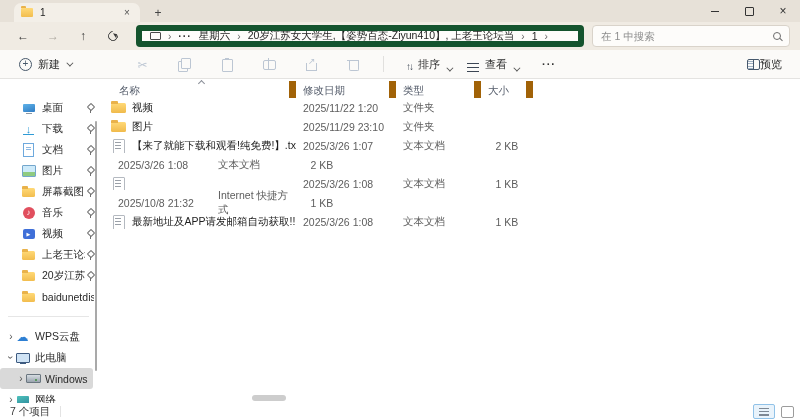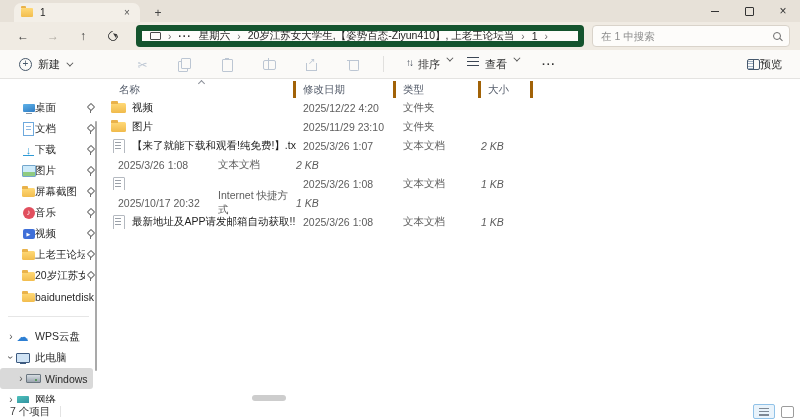--- a/index.html
+++ b/index.html
@@ -57,35 +57,35 @@
   .g-copy::after { content:""; width:8px; height:9px; border:1.2px solid #bcc6d3; border-radius:1px; position:absolute; left:3px; top:0; background:#fbfaf8; }
   .g-paste::before { content:""; width:9px; height:11px; border:1.2px solid #bcc6d3; border-radius:1px; position:absolute; left:2px; top:1px; }
   .g-paste::after { content:""; width:4px; height:2px; background:#bcc6d3; position:absolute; left:4.5px; top:0; }
   .g-rename::before { content:""; width:11px; height:8px; border:1.2px solid #bcc6d3; border-radius:2px; position:absolute; left:1px; top:2px; }
   .g-rename::after { content:""; width:1.2px; height:12px; background:#bcc6d3; position:absolute; left:6px; top:0; }
   .g-share::before { content:""; width:9px; height:7px; border:1.2px solid #bcc6d3; border-top:none; position:absolute; left:2px; bottom:0; }
   .g-share::after { content:"↗"; font-size:9px; color:#bcc6d3; position:absolute; top:-2px; left:4px; }
   .g-del::before { content:""; width:8px; height:9px; border:1.2px solid #bcc6d3; border-top:none; border-radius:0 0 2px 2px; position:absolute; left:2.5px; top:3px; }
   .g-del::after { content:""; width:12px; height:1.2px; background:#bcc6d3; position:absolute; top:2px; left:0.5px; }
   .tb-div { width:1px; height:16px; background:#e1e0de; margin:0 14px 0 24px; }
-  .tb-btn { display:flex; align-items:flex-start; gap:6px; padding:3px 8px; border-radius:4px; }
+  .tb-btn { display:flex; align-items:flex-end; gap:6px; padding:3px 8px; border-radius:4px; }
   .ico-sort { font-size:10px; color:#3c4654; letter-spacing:-2px; }
   .ico-sort::before { content:"↑↓"; }
   .ico-view { width:12px; height:9px; background:repeating-linear-gradient(to bottom,#3c4654 0 1.3px,transparent 1.3px 3.8px); }
   .ico-more { color:#333; font-weight:bold; letter-spacing:1px; font-size:11px; }
   .ico-more::before { content:"···"; }
   .tb-preview { margin-left:auto; display:flex; align-items:center; gap:0; padding:3px 6px; }
   .ico-prev { width:13px; height:11px; border:1.2px solid #46586c; border-radius:2px; position:relative; }
   .ico-prev::before { content:""; position:absolute; left:0; top:0; bottom:0; width:5px; border-right:1.2px solid #46586c; background:repeating-linear-gradient(to bottom,#9fb1c4 1px 2px,transparent 2px 3.5px); }
 
   
   .bodyrow { flex:1; display:flex; min-height:0; position:relative; }
   .sidebar { width:99px; flex:0 0 auto; padding-top:18px; position:relative; }
   .si { display:flex; align-items:center; height:21px; padding:0 5px 0 22px; font-size:10.5px; color:#2a2a2a; white-space:nowrap; }
-  .si .lbl { overflow:hidden; }
+  .si .lbl { margin-left:7px; overflow:hidden; }
   .si.tree { padding-left:6px; }
   .si.tree .lbl { margin-left:6px; }
   .si.indent { padding-left:16px; }
   .si.sel { background:#d9d9d9; border-radius:3px; margin-right:6px; }
   .pin { margin-left:auto; position:relative; width:9px; height:10px; flex:0 0 auto; }
   .pin::before { content:""; position:absolute; top:1px; left:3px; width:4px; height:4px; border:1px solid #6e6e6e; border-radius:1px; transform:rotate(45deg); }
   .pin::after { content:""; position:absolute; top:7px; left:5px; width:1px; height:3px; background:#6e6e6e; }
   .tchev { width:10px; color:#555; font-size:10px; flex:0 0 auto; display:grid; place-items:center; }
   .tchev::before { content:"›"; }
   .tchev.open::before { display:inline-block; transform:rotate(90deg); }
@@ -110,31 +110,31 @@
   .ic-pc::before { content:""; width:12px; height:8px; border:1.2px solid #3d5a80; border-radius:1px; background:#cfe3f5; }
   .ic-pc::after { content:""; position:absolute; bottom:0; left:3.5px; width:6px; height:1.5px; background:#3d5a80; }
   .ic-drive::before { content:""; width:13px; height:7px; background:linear-gradient(#d6dce2,#9aa4ae); border:1px solid #6a7680; border-radius:1px; }
   .ic-drive::after { content:""; position:absolute; right:2px; bottom:4px; width:2px; height:2px; border-radius:50%; background:#3e8f3e; }
   .ic-netw::before { content:""; width:12px; height:8px; background:linear-gradient(160deg,#4fc2bc,#2f8e9e); border-radius:1px; }
   .ic-netw::after { content:""; position:absolute; bottom:0; left:3.5px; width:6px; height:1.5px; background:#6a7680; }
 
   
   .main { flex:1; position:relative; padding-top:2px; }
   .lhead { display:flex; align-items:center; height:17px; font-size:10.5px; color:#555d6b; padding-left:12px; }
-  .lhead .hc { display:flex; align-items:center; border-right:3px solid #a16207; height:100%; }
+  .lhead .hc { display:flex; align-items:flex-end; border-right:7px solid #a16207; height:100%; }
   .hc-name { width:185px; position:relative; padding-left:8px; }
   .sortcaret { position:absolute; left:88px; top:0px; width:5px; height:5px; border-left:1px solid #8a8f98; border-top:1px solid #8a8f98; transform:rotate(45deg); }
   .hc-date { width:100px; padding-left:7px; }
   .hc-type { width:85px; padding-left:7px; }
   .hc-size { width:52px; padding-left:7px; }
   .frow { display:flex; align-items:center; height:19px; font-size:10.5px; padding-left:12px; }
   .c-name { width:185px; display:flex; align-items:center; gap:6px; color:#1d1d1d; white-space:nowrap; overflow:hidden; }
   .c-date { width:100px; color:#5d5d5d; padding-left:7px; }
   .c-type { width:85px; color:#5d5d5d; padding-left:7px; }
-  .c-size { width:52px; color:#5d5d5d; text-align:left;font-style:italic; }
+  .c-size { width:52px; color:#5d5d5d; text-align:center; }
   .fico { flex:0 0 auto; position:relative; width:15px; height:13px; }
   .if-folder::before { content:""; position:absolute; top:2px; left:0; width:15px; height:10px; background:linear-gradient(#ffd977,#f0ba4b); border-radius:1.5px; }
   .if-folder::after { content:""; position:absolute; top:0; left:0; width:7px; height:3px; background:#e9b24a; border-radius:1px 1px 0 0; }
   .if-txt::before { content:""; position:absolute; top:0; left:2px; width:10px; height:13px; background:#fff; border:1px solid #b4b9c0; border-radius:1px; }
   .if-txt::after { content:""; position:absolute; top:3px; left:4px; width:6px; height:7px; background:repeating-linear-gradient(to bottom,#9aa0a8 0 1px,transparent 1px 3px); }
   .if-inet::before { content:""; position:absolute; top:0.5px; left:1.5px; width:12px; height:12px; border:2px solid #2e9be6; border-radius:50%; }
   .if-inet::after { content:""; position:absolute; top:6px; left:3px; width:9px; height:2px; background:#fff; transform:rotate(-25deg); }
   .hthumb { position:absolute; left:153px; bottom:2px; width:34px; height:6px; background:#cdcdcd; border-radius:3px; }
 
   
@@ -224,27 +224,27 @@
 
   <div class="bodyrow">
 
     <div class="sidebar">
       <div class="si">
         <span class="sic ic-desktop"></span>
         <span class="lbl">桌面</span>
         <span class="pin"></span>
       </div>
       <div class="si">
+        <span class="sic ic-down"></span>
+        <span class="lbl">下载</span>
+        <span class="pin"></span>
+      </div>
+      <div class="si">
         <span class="sic ic-doc"></span>
         <span class="lbl">文档</span>
-        <span class="pin"></span>
-      </div>
-      <div class="si">
-        <span class="sic ic-down"></span>
-        <span class="lbl">下载</span>
         <span class="pin"></span>
       </div>
       <div class="si">
         <span class="sic ic-pic"></span>
         <span class="lbl">图片</span>
         <span class="pin"></span>
       </div>
       <div class="si">
         <span class="sic ic-folder-s"></span>
         <span class="lbl">屏幕截图</span>
@@ -313,21 +313,21 @@
         <div class="hc hc-size">
           <span>大小</span>
         </div>
       </div>
 
       <div class="frow">
         <div class="c-name">
             <span class="fico if-folder"></span>
             <span>视频</span>
           </div>
-        <div class="c-date">2025/12/22 4:20</div>
+        <div class="c-date">2025/11/22 1:20</div>
         <div class="c-type">文件夹</div>
         <div class="c-size"></div>
       </div>
       <div class="frow">
         <div class="c-name">
             <span class="fico if-folder"></span>
             <span>图片</span>
           </div>
         <div class="c-date">2025/11/29 23:10</div>
         <div class="c-type">文件夹</div>
@@ -349,21 +349,21 @@
       </div>
       <div class="frow">
         <div class="c-name">
             <span class="fico if-txt"></span>
           </div>
         <div class="c-date">2025/3/26 1:08</div>
         <div class="c-type">文本文档</div>
         <div class="c-size">1 KB</div>
       </div>
       <div class="frow">
-        <div class="c-date">2025/10/17 20:32</div>
+        <div class="c-date">2025/10/8 21:32</div>
         <div class="c-type">Internet 快捷方式</div>
         <div class="c-size">1 KB</div>
       </div>
       <div class="frow">
         <div class="c-name">
             <span class="fico if-txt"></span>
             <span>最新地址及APP请发邮箱自动获取!!!.txt</span>
           </div>
         <div class="c-date">2025/3/26 1:08</div>
         <div class="c-type">文本文档</div>

